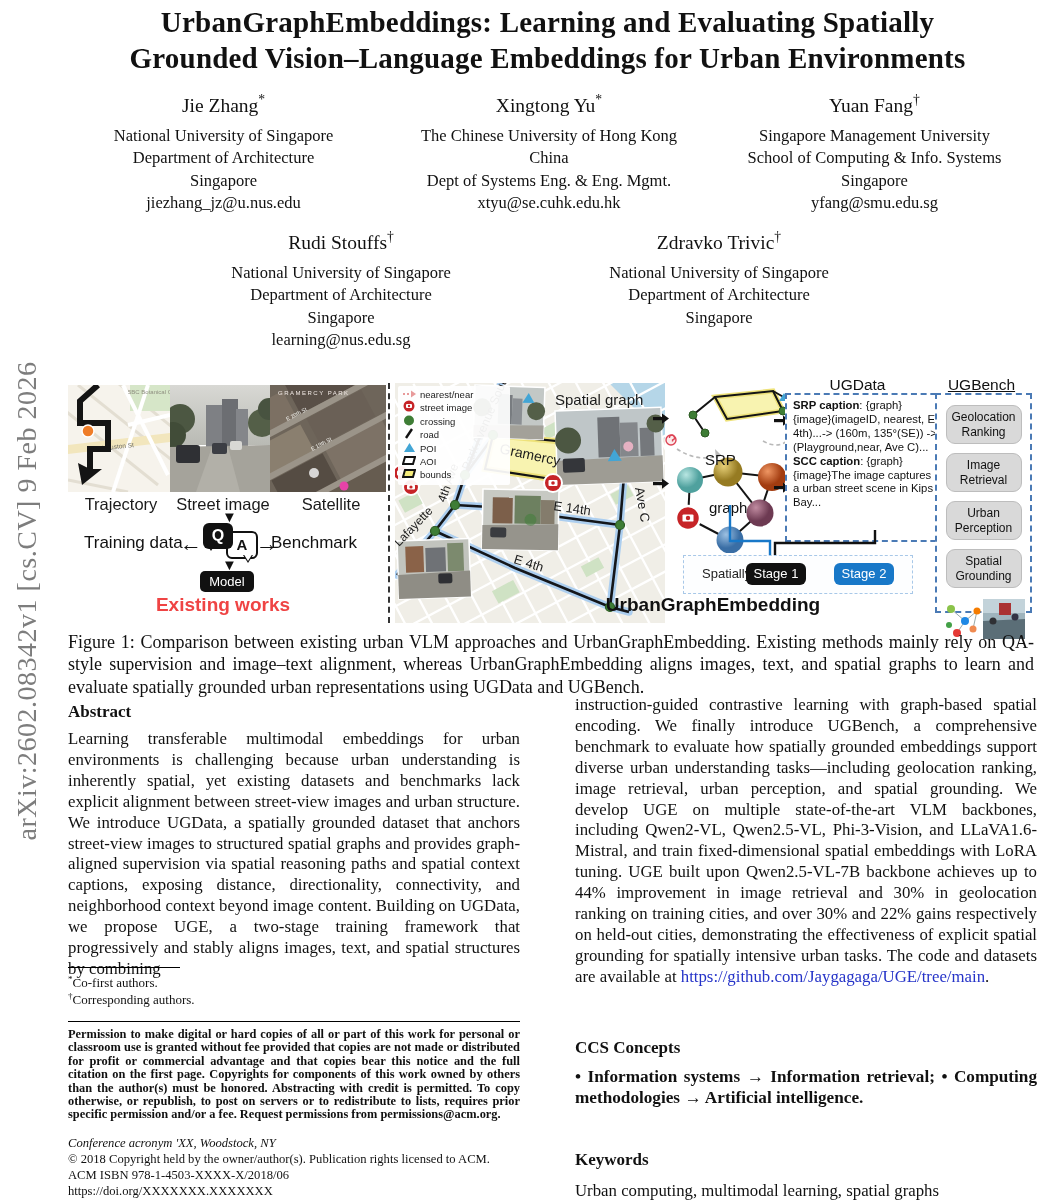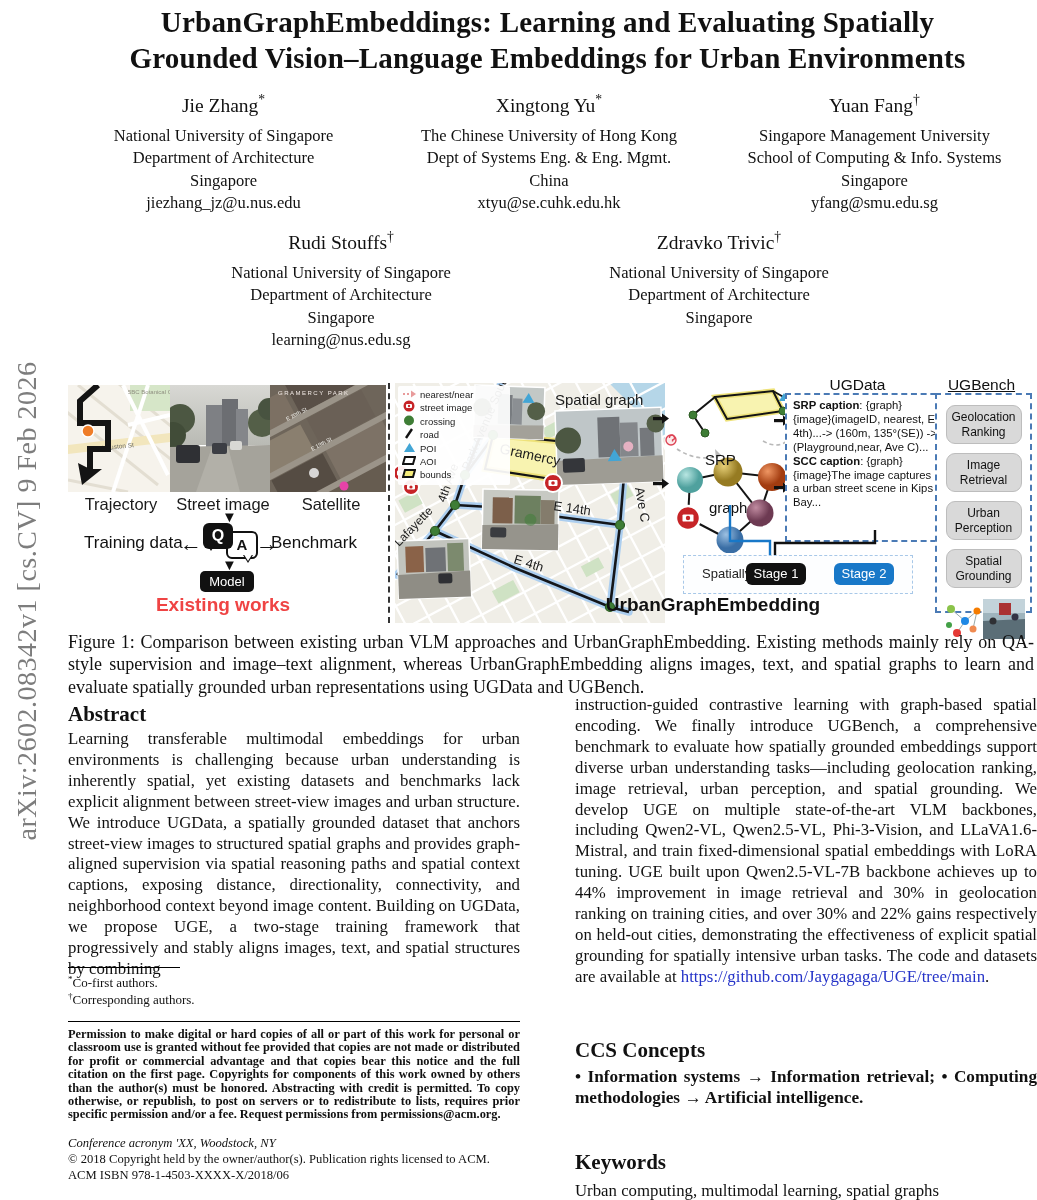--- a/index.html
+++ b/index.html
@@ -58,21 +58,21 @@
          font-size:13px;text-align:center;line-height:22px;}
   .stage1{left:62px;background:#111;}
   .stage2{left:150px;background:#1878c8;}
   .uge-title{position:absolute;left:530px;top:211px;width:230px;text-align:center;
              font-size:19px;font-weight:bold;color:#111;}
   
   .caption{left:68px;top:631px;width:966px;font-size:18px;font-weight:normal;line-height:22.4px;
            text-align:justify;}
   .col-l{left:68px;width:452px;}
   .col-r{left:575px;width:462px;}
-  .h1{font-size:21px;font-weight:bold;}
+  .h1{font-size:17px;font-weight:bold;}
   .body-text{font-size:16.8px;line-height:20.9px;text-align:justify;}
   a.link{color:#2533c8;text-decoration:none;}
   .fn-rule-short{left:68px;top:967px;width:112px;border-top:1.5px solid #000;}
   .fn{font-size:13px;line-height:16.6px;}
   .rule-full{left:68px;top:1021px;width:452px;border-top:1.5px solid #000;}
   .permission{font-size:12.4px;line-height:13.4px;text-align:justify;font-weight:bold;}
   .fn-tail{font-size:12.6px;line-height:15.2px;}
   .italic{font-style:italic;}
   .ccs-text{font-size:17.2px;line-height:21.2px;font-weight:bold;text-align:justify;}
 </style>
@@ -92,22 +92,22 @@
     <div class="author" style="width:32%;">
       <div class="name"><span>Jie Zhang</span><sup>*</sup></div>
       <div class="line">National University of Singapore</div>
       <div class="line">Department of Architecture</div>
       <div class="line">Singapore</div>
       <div class="line">jiezhang_jz@u.nus.edu</div>
     </div>
     <div class="author" style="width:34%;">
       <div class="name"><span>Xingtong Yu</span><sup>*</sup></div>
       <div class="line">The Chinese University of Hong Kong</div>
+      <div class="line">China</div>
       <div class="line">Dept of Systems Eng. &amp; Eng. Mgmt.</div>
-      <div class="line">China</div>
       <div class="line">xtyu@se.cuhk.edu.hk</div>
     </div>
     <div class="author" style="width:32%;">
       <div class="name"><span>Yuan Fang</span><sup>†</sup></div>
       <div class="line">Singapore Management University</div>
       <div class="line">School of Computing &amp; Info. Systems</div>
       <div class="line">Singapore</div>
       <div class="line">yfang@smu.edu.sg</div>
     </div>
   </div>
@@ -546,20 +546,21 @@
     <sup>*</sup><span>Co-first authors.</span>
   </div>
   <div class="abs col-l fn" style="top:988px;">
     <sup>†</sup><span>Corresponding authors.</span>
   </div>
   <div class="abs rule-full"></div>
   <div class="abs col-l permission" style="top:1028px;">Permission to make digital or hard copies of all or part of this work for personal or classroom use is granted without fee provided that copies are not made or distributed for profit or commercial advantage and that copies bear this notice and the full citation on the first page. Copyrights for components of this work owned by others than the author(s) must be honored. Abstracting with credit is permitted. To copy otherwise, or republish, to post on servers or to redistribute to lists, requires prior specific permission and/or a fee. Request permissions from permissions@acm.org.</div>
   <div class="abs col-l fn-tail italic" style="top:1136px;">Conference acronym 'XX, Woodstock, NY</div>
   <div class="abs col-l fn-tail" style="top:1152px;">© 2018 Copyright held by the owner/author(s). Publication rights licensed to ACM.</div>
   <div class="abs col-l fn-tail" style="top:1168px;">ACM ISBN 978-1-4503-XXXX-X/2018/06</div>
+  <div class="abs col-l fn-tail" style="top:1184px;">https://doi.org/XXXXXXX.XXXXXXX</div>
 
   <p class="abs col-r body-text" style="top:695px;margin:0;">
     <span>instruction-guided contrastive learning with graph-based spatial encoding. We finally introduce UGBench, a comprehensive benchmark to evaluate how spatially grounded embeddings support diverse urban understanding tasks—including geolocation ranking, image retrieval, urban perception, and spatial grounding. We develop UGE on multiple state-of-the-art VLM backbones, including Qwen2-VL, Qwen2.5-VL, Phi-3-Vision, and LLaVA1.6-Mistral, and train fixed-dimensional spatial embeddings with LoRA tuning. UGE built upon Qwen2.5-VL-7B backbone achieves up to 44% improvement in image retrieval and 30% in geolocation ranking on training cities, and over 30% and 22% gains respectively on held-out cities, demonstrating the effectiveness of explicit spatial grounding for spatially intensive urban tasks. The code and datasets are available at </span><a class="link" href="#">https://github.com/Jaygagaga/UGE/tree/main</a><span>.</span>
   </p>
   <div class="abs col-r h1" style="top:1038px;">CCS Concepts</div>
   <div class="abs col-r ccs-text" style="top:1066px;">• Information systems → Information retrieval; • Computing methodologies → Artificial intelligence.</div>
   <div class="abs col-r h1" style="top:1150px;">Keywords</div>
   <div class="abs col-r body-text" style="top:1181px;">Urban computing, multimodal learning, spatial graphs</div>
 
 </div>

